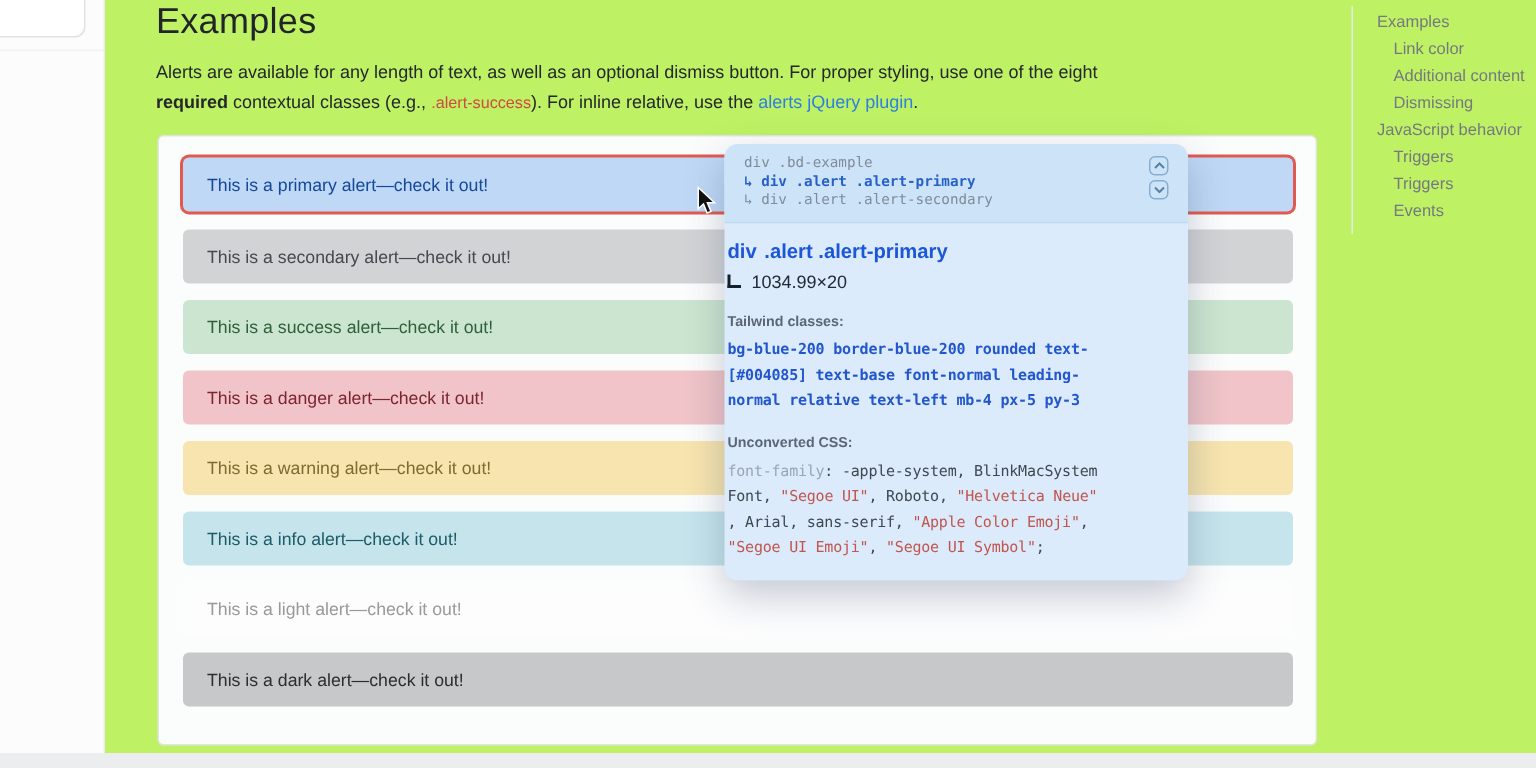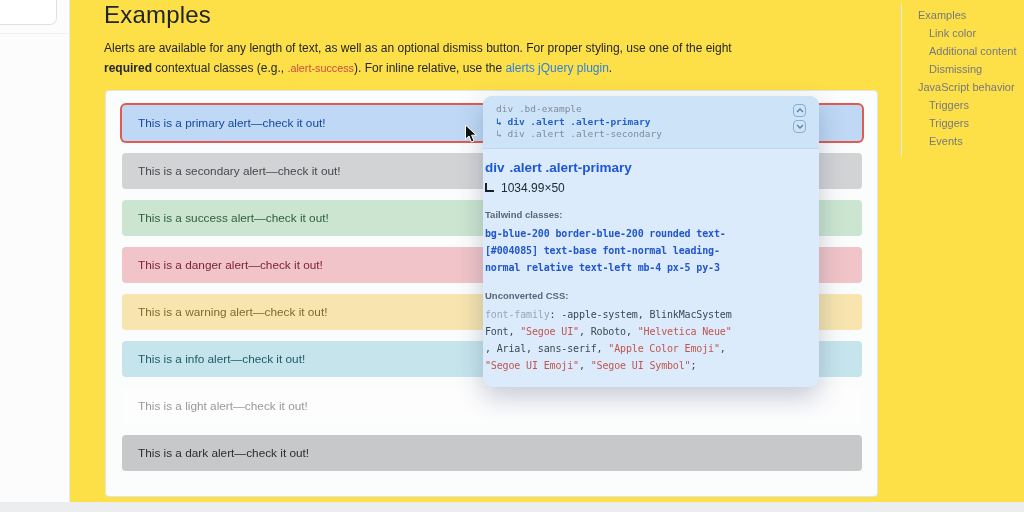--- a/index.html
+++ b/index.html
@@ -1,18 +1,18 @@
 <!DOCTYPE html>
 <html><head>
 <meta charset="utf-8">
 <style>
   * { margin:0; padding:0; box-sizing:border-box; }
   html,body { width:1024px; height:512px; }
   body { font-family:"Liberation Sans", sans-serif; background:#fafbfc; }
-  #screen { position:relative; width:1024px; height:512px; overflow:hidden; background:#fde047; }
+  #screen { position:relative; width:1024px; height:512px; overflow:hidden; background:#bef264; }
 
   
   .left-sidebar { position:absolute; left:0; top:0; width:70px; height:512px;
     background:#fcfcfd; border-right:1px solid #eaebed; }
   .search-box { position:absolute; left:-22px; top:-18px; width:79px; height:43px;
     background:#ffffff; border:1px solid #dfe1e4; border-radius:7px; }
   .sidebar-divider { position:absolute; left:0; top:33px; width:69px; height:1px; background:#f0f1f3; }
 
   
   .page-title { position:absolute; left:104px; top:1px; font-size:24px; font-weight:500;
@@ -31,21 +31,21 @@
   
   .toc { position:absolute; left:901px; top:4px; width:122px; border-left:1px solid #e6e7e9; padding:2px 0 6px 0; }
   .toc-item { font-size:11px; line-height:18px; color:#75797f; cursor:pointer; white-space:nowrap; }
   .toc-item.lvl1 { padding-left:16px; }
   .toc-item.lvl2 { padding-left:27px; }
 
   
   .bottom-band { position:absolute; left:0; top:502px; width:1024px; height:10px; background:#ecedef; }
 
   
-  .popup { position:absolute; left:483px; top:96px; width:336px; background:#dcebfb;
+  .popup { position:absolute; left:483px; top:96px; width:309px; background:#dcebfb;
     border-radius:9px; box-shadow:0 10px 26px rgba(50,70,100,.28); z-index:10; }
   .popup-header { position:relative; background:#cde4f8; border-radius:9px 9px 0 0;
     padding:7px 44px 7px 13px; border-bottom:1px solid #badaf2; }
   .tree-line { font-family:"DejaVu Sans Mono", monospace; font-size:9.5px; line-height:12.5px;
     color:#7e8c9b; white-space:pre; cursor:pointer; }
   .tree-line.active { color:#2660c8; font-weight:700; }
   .nav-btns { position:absolute; right:13px; top:8px; display:flex; flex-direction:column; gap:3px; }
   .nav-btn { width:13px; height:13px; border:1px solid #86aed3; border-radius:4px;
     display:flex; align-items:center; justify-content:center; cursor:pointer; background:transparent; }
   .popup-body { padding:11px 14px 13px 2px; }
@@ -119,21 +119,21 @@
         </div>
       </div>
     <div class="tree-line">div .bd-example</div>
         <div class="tree-line active">↳ div .alert .alert-primary</div>
         <div class="tree-line">↳ div .alert .alert-secondary</div>
       </div>
     <div class="popup-body">
       <div class="selector-line"><span>div</span><span class="sel-classes">.alert .alert-primary</span></div>
       <div class="dims-row">
         <div class="dim-icon"></div>
-        <div class="dims-text">1034.99×50</div>
+        <div class="dims-text">1034.99×20</div>
       </div>
       <div class="section-label">Tailwind classes:</div>
       <div class="code-block" id="tw-block">
           <div class="code-line tw-line">bg-blue-200 border-blue-200 rounded text-</div>
           <div class="code-line tw-line">[#004085] text-base font-normal leading-</div>
           <div class="code-line tw-line">normal relative text-left mb-4 px-5 py-3</div>
         </div>
       <div class="section-label">Unconverted CSS:</div>
       <div class="code-block" id="css-block">
           <div class="code-line"><span class="seg-key">font-family</span><span class="seg-plain">: -apple-system, BlinkMacSystem</span></div>

